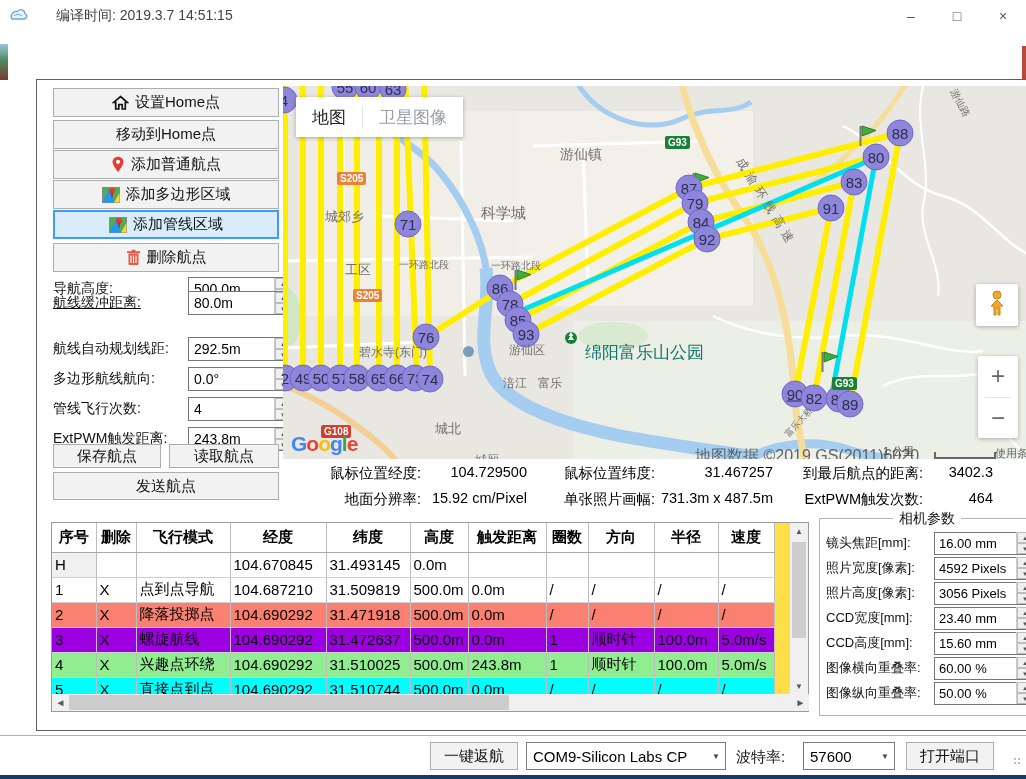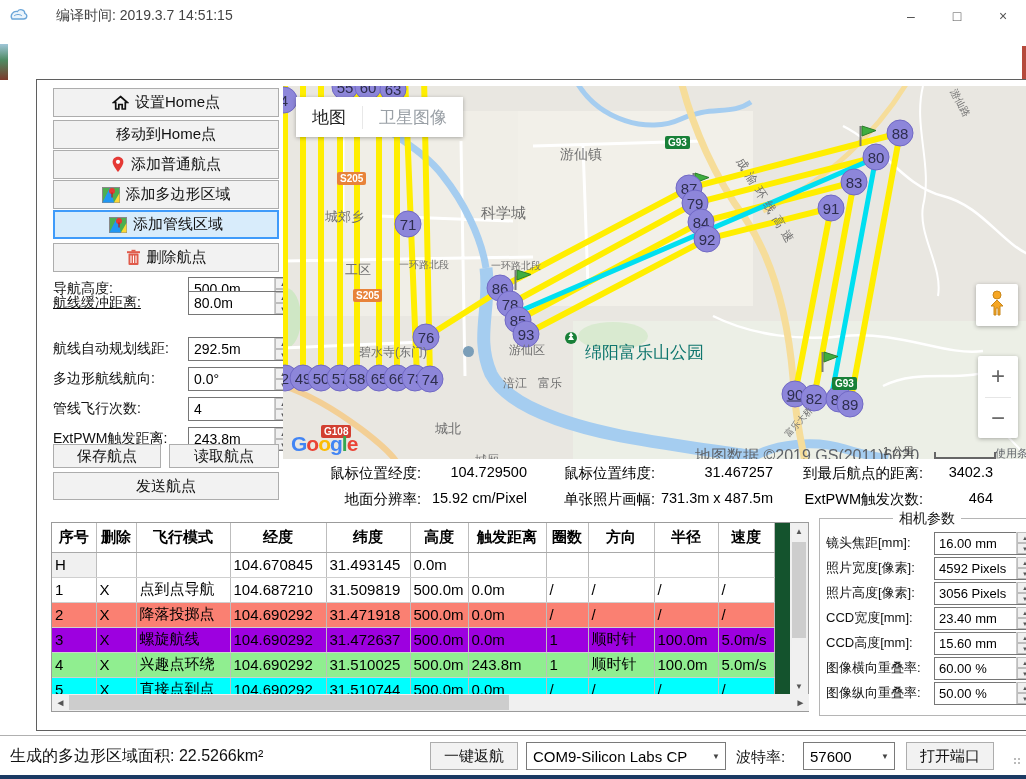--- a/index.html
+++ b/index.html
@@ -52,21 +52,21 @@
   #glogo{position:absolute;left:8px;top:346px;font-size:21px;font-weight:bold;letter-spacing:-1px;}
   #attrib{position:absolute;left:412px;top:360px;font-size:16px;color:#5f6368;white-space:nowrap;}
   #scalebar{position:absolute;left:600px;top:358px;font-size:11px;color:#444;display:flex;align-items:flex-end;gap:20px;}
   #scaleline{width:62px;height:7px;border-bottom:2px solid #666;border-left:2px solid #666;border-right:2px solid #666;}
   #terms{position:absolute;left:712px;top:360px;font-size:11px;color:#5f6368;}
   .poi-dot{position:absolute;width:11px;height:11px;border-radius:50%;}
   
   .statrow{position:absolute;left:246px;width:730px;display:flex;font-size:14.5px;color:#000;}
   .statrow span{display:block;text-align:right;white-space:nowrap;}
   
-  #table{position:absolute;left:14px;top:442px;width:758px;height:190px;border:1px solid #9b9b9b;background:#14532d;}
+  #table{position:absolute;left:14px;top:442px;width:758px;height:190px;border:1px solid #9b9b9b;background:#fde047;}
   #tbl-scrollwrap{position:absolute;left:0;top:0;width:739px;height:172px;overflow:hidden;}
   table.wp{border-collapse:collapse;table-layout:fixed;width:722px;}
   table.wp th{font-size:15px;font-weight:bold;height:29px;border-right:1px solid #bdbdbd;border-bottom:1px solid #a9a9a9;background:#fff;padding:0 2px;}
   table.wp td{font-size:15px;height:25px;border-right:1px solid #bdbdbd;border-bottom:1px solid #cfcfcf;padding:0 3px;white-space:nowrap;overflow:hidden;color:#000;}
   .vscroll{position:absolute;right:0;top:0;width:18px;height:172px;background:#f0f0f0;display:flex;flex-direction:column;align-items:center;}
   .vscroll .arr{height:17px;width:18px;display:flex;align-items:center;justify-content:center;font-size:8px;color:#555;}
   .vthumb{width:14px;flex:0 0 96px;background:#cdcdcd;margin-top:2px;}
   .hscroll{position:absolute;left:0;bottom:0;width:757px;height:17px;background:#f0f0f0;display:flex;align-items:center;}
   .hscroll .arr{width:17px;height:17px;display:flex;align-items:center;justify-content:center;font-size:10px;color:#555;}
   .hthumb{height:15px;width:440px;background:#cdcdcd;}
@@ -677,21 +677,20 @@
                 <span class="sp-a">▲</span>
                 <span class="sp-a">▼</span>
               </span>
             </span>
           </div>
         </div>
     </fieldset>
   </div>
 
   <div id="bottombar">
-    <span id="area-text">生成的多边形区域面积: 22.5266km²</span>
     <div class="small-btn" id="btn-return">一键返航</div>
     <div class="combo" style="left:526px;width:200px;">
       <span class="cval">COM9-Silicon Labs CP</span>
       <span class="carr">▼</span>
     </div>
     <span id="baud-label">波特率:</span>
     <div class="combo" style="left:803px;width:92px;">
       <span class="cval">57600</span>
       <span class="carr">▼</span>
     </div>

